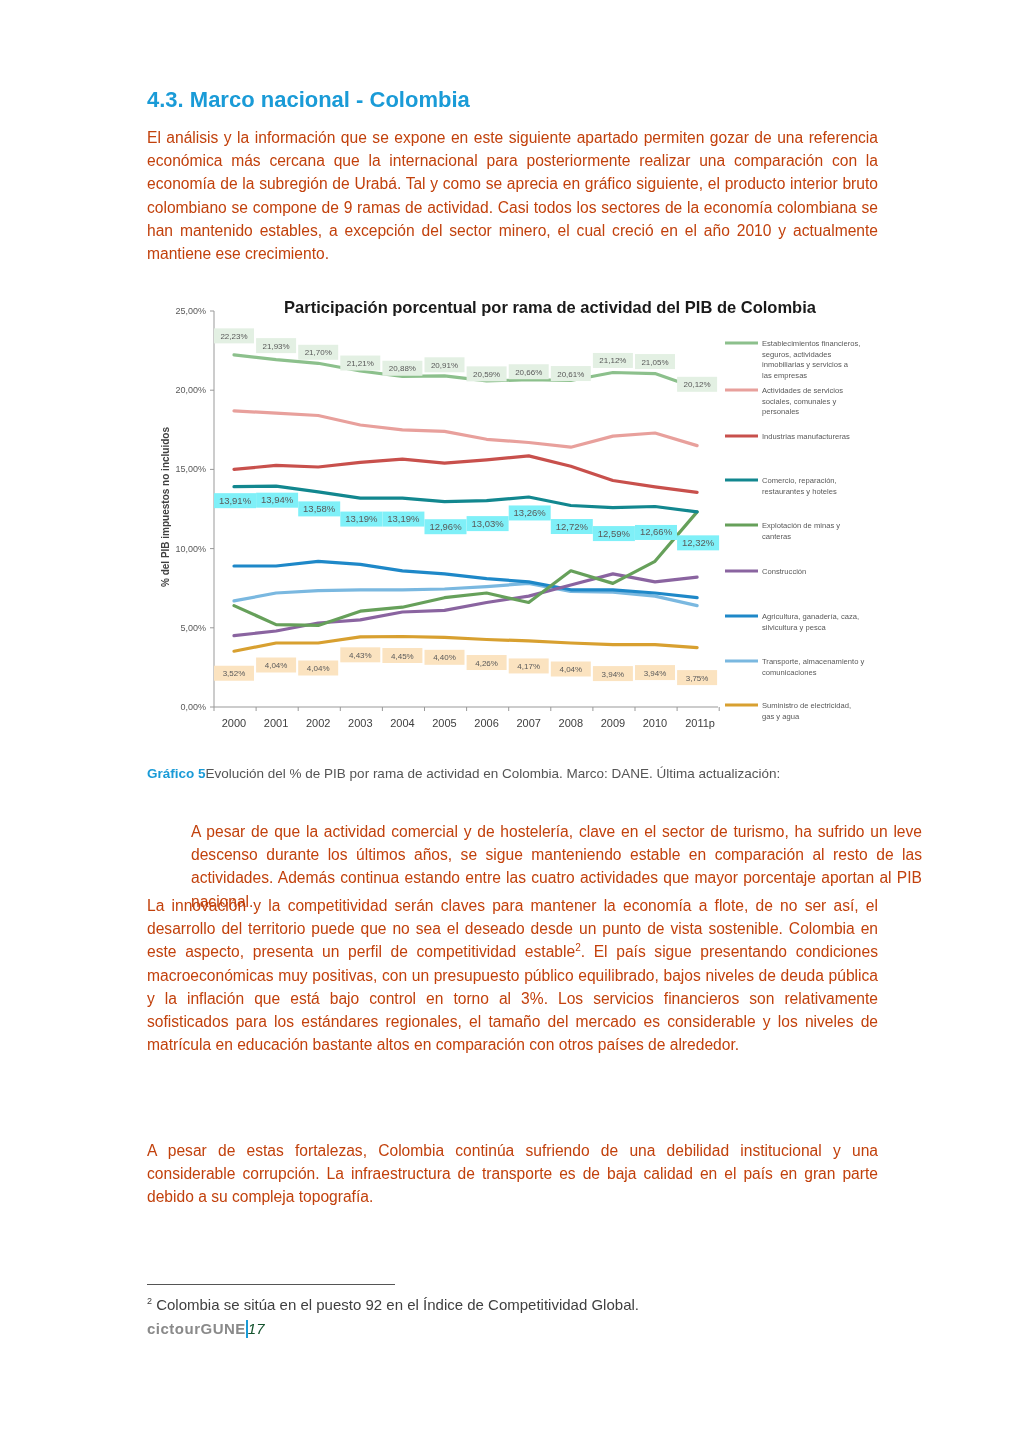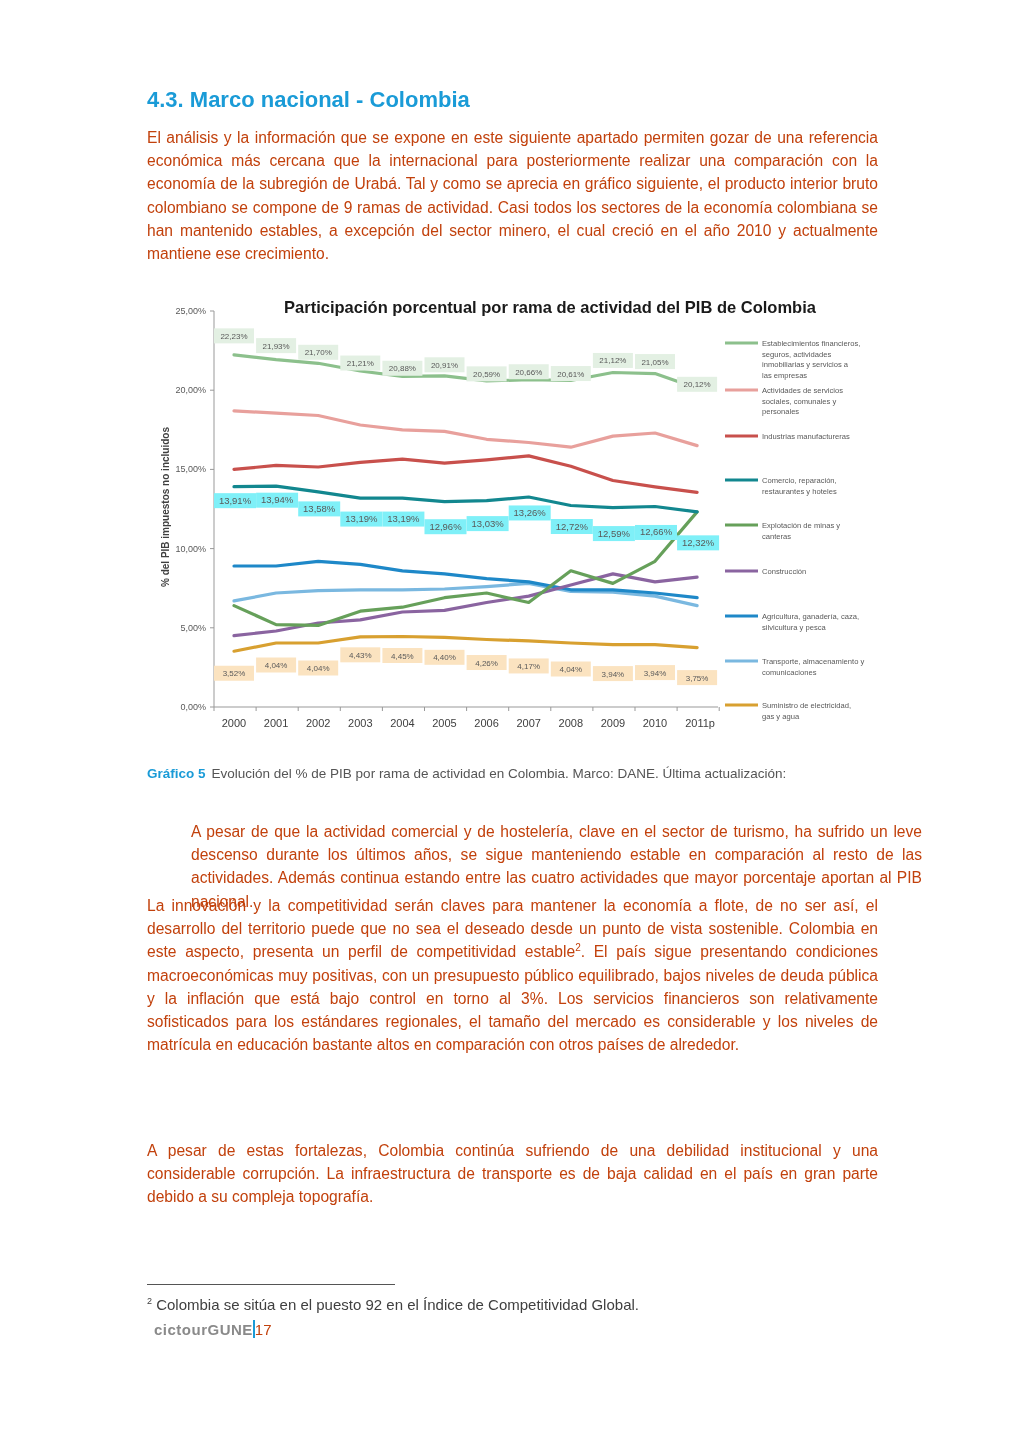--- a/index.html
+++ b/index.html
@@ -8,30 +8,30 @@
   .heading { position:absolute; left:147px; top:87px; font-size:22px; font-weight:bold; color:#1a9bd7; }
   .para { position:absolute; left:147px; width:731px; font-size:15.6px; line-height:23.2px;
           text-align:justify; color:#c2410c; }
   .para sup { font-size:10px; line-height:0; }
   #p1 { top:126px; }
   #p2 { top:820px;margin-left:44px; }
   #p3 { top:894px; }
   #p4 { top:1139px; }
   .chart { position:absolute; left:150px; top:290px; width:740px; height:450px; }
   .caption { position:absolute; left:147px; top:765px; width:731px; font-size:13.5px; line-height:18px; color:#555; }
-  .caption .lbl { color:#1a9bd7; font-weight:bold; margin-right:6px; }
+  .caption .lbl { color:#1a9bd7; font-weight:bold; }
   .caption .rest { display:inline; }
   .caption .date { display:block; padding-left:72px; }
   .fn-rule { position:absolute; left:147px; top:1284px; width:248px; height:1px; background:#555; }
   .footnote { position:absolute; left:147px; top:1296px; font-size:15px; color:#404040; }
   .footnote sup { font-size:9px; }
-  .footer { position:absolute; left:154px; top:1320px; font-size:15px; display:flex; align-items:center; }
+  .footer { position:absolute; left:147px; top:1320px; font-size:15px; display:flex; align-items:flex-start; }
   .brand { font-weight:bold; color:#8a8a8a; letter-spacing:0.5px; font-size:15px; }
   .bar { width:2px; height:18px; background:#1a9bd7; }
-  .pagenum { color:#c2410c; }
+  .pagenum { color:#14532d;font-style:italic; }
   svg text { font-family:"Liberation Sans", "DejaVu Sans", sans-serif; }
 </style>
 </head>
 <body>
 
 <div class="heading">4.3. Marco nacional - Colombia</div>
 
 <div class="para" id="p1">El análisis y la información que se expone en este siguiente apartado permiten gozar de una referencia económica más cercana que la internacional para posteriormente realizar una comparación con la economía de la subregión de Urabá. Tal y como se aprecia en gráfico siguiente, el producto interior bruto colombiano se compone de 9 ramas de actividad. Casi todos los sectores de la economía colombiana se han mantenido estables, a excepción del sector minero, el cual creció en el año 2010 y actualmente mantiene ese crecimiento.</div>
 
 <div class="chart">

